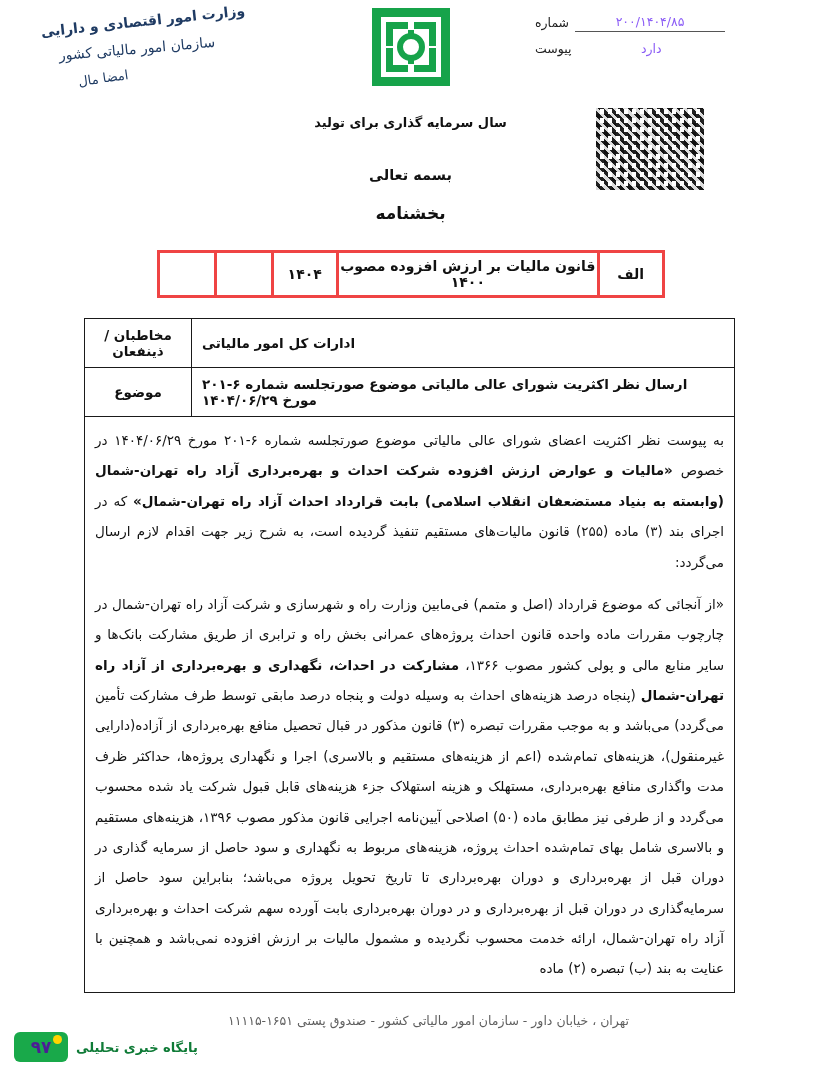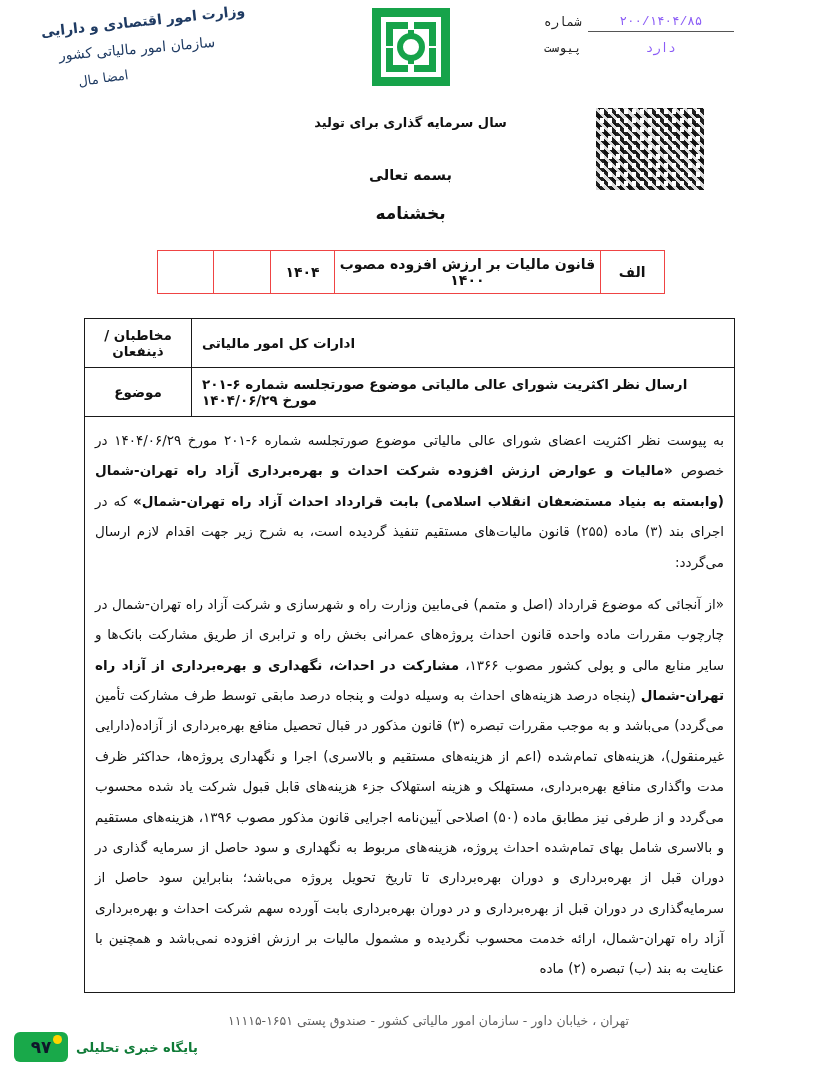--- a/index.html
+++ b/index.html
@@ -23,25 +23,24 @@
   }
 
   
   .header {
     position: relative;
     height: 110px;
   }
   .hdr-left-block {
     position: absolute;
     top: 6px;
-    right: 87px;
+    right: 96px;
     width: 190px;
     font-size: 12.5px;
     text-align: center;
-    font-family: Liberation Mono, monospace;
   }
   .hdr-row {
     display: flex;
     flex-direction: row-reverse;
     align-items: flex-end;
     justify-content: flex-start;
     gap: 6px;
     height: 26px;
   }
   .hdr-label {
@@ -144,21 +143,21 @@
   
   .class-table {
     position: absolute;
     top: 250px;
     left: 50%;
     transform: translateX(-50%);
     width: 508px;
     border-collapse: collapse;
   }
   .class-table td {
-    border: 1px solid #ef4444;
+    border: 3px solid #ef4444;
     height: 40px;
     text-align: center;
     font-size: 14px;
     font-weight: bold;
     vertical-align: middle;
   }
   .ct-alef { width: 62px; }
   .ct-law  { width: 272px; font-size: 14.5px; }
   .ct-year { width: 62px; }
   .ct-blank1 { width: 56px; }
@@ -235,21 +234,21 @@
     display: flex;
     align-items: center;
     gap: 8px;
     flex-direction: row-reverse;
   }
   .wm-badge {
     width: 54px;
     height: 30px;
     border-radius: 6px;
     background: #19a94a;
-    color: #0f172a;
+    color: #4c1d95;
     font-weight: bold;
     font-size: 17px;
     display: flex;
     align-items: center;
     justify-content: center;
     position: relative;
   }
   .wm-badge .dot {
     position: absolute;
     top: 3px;

